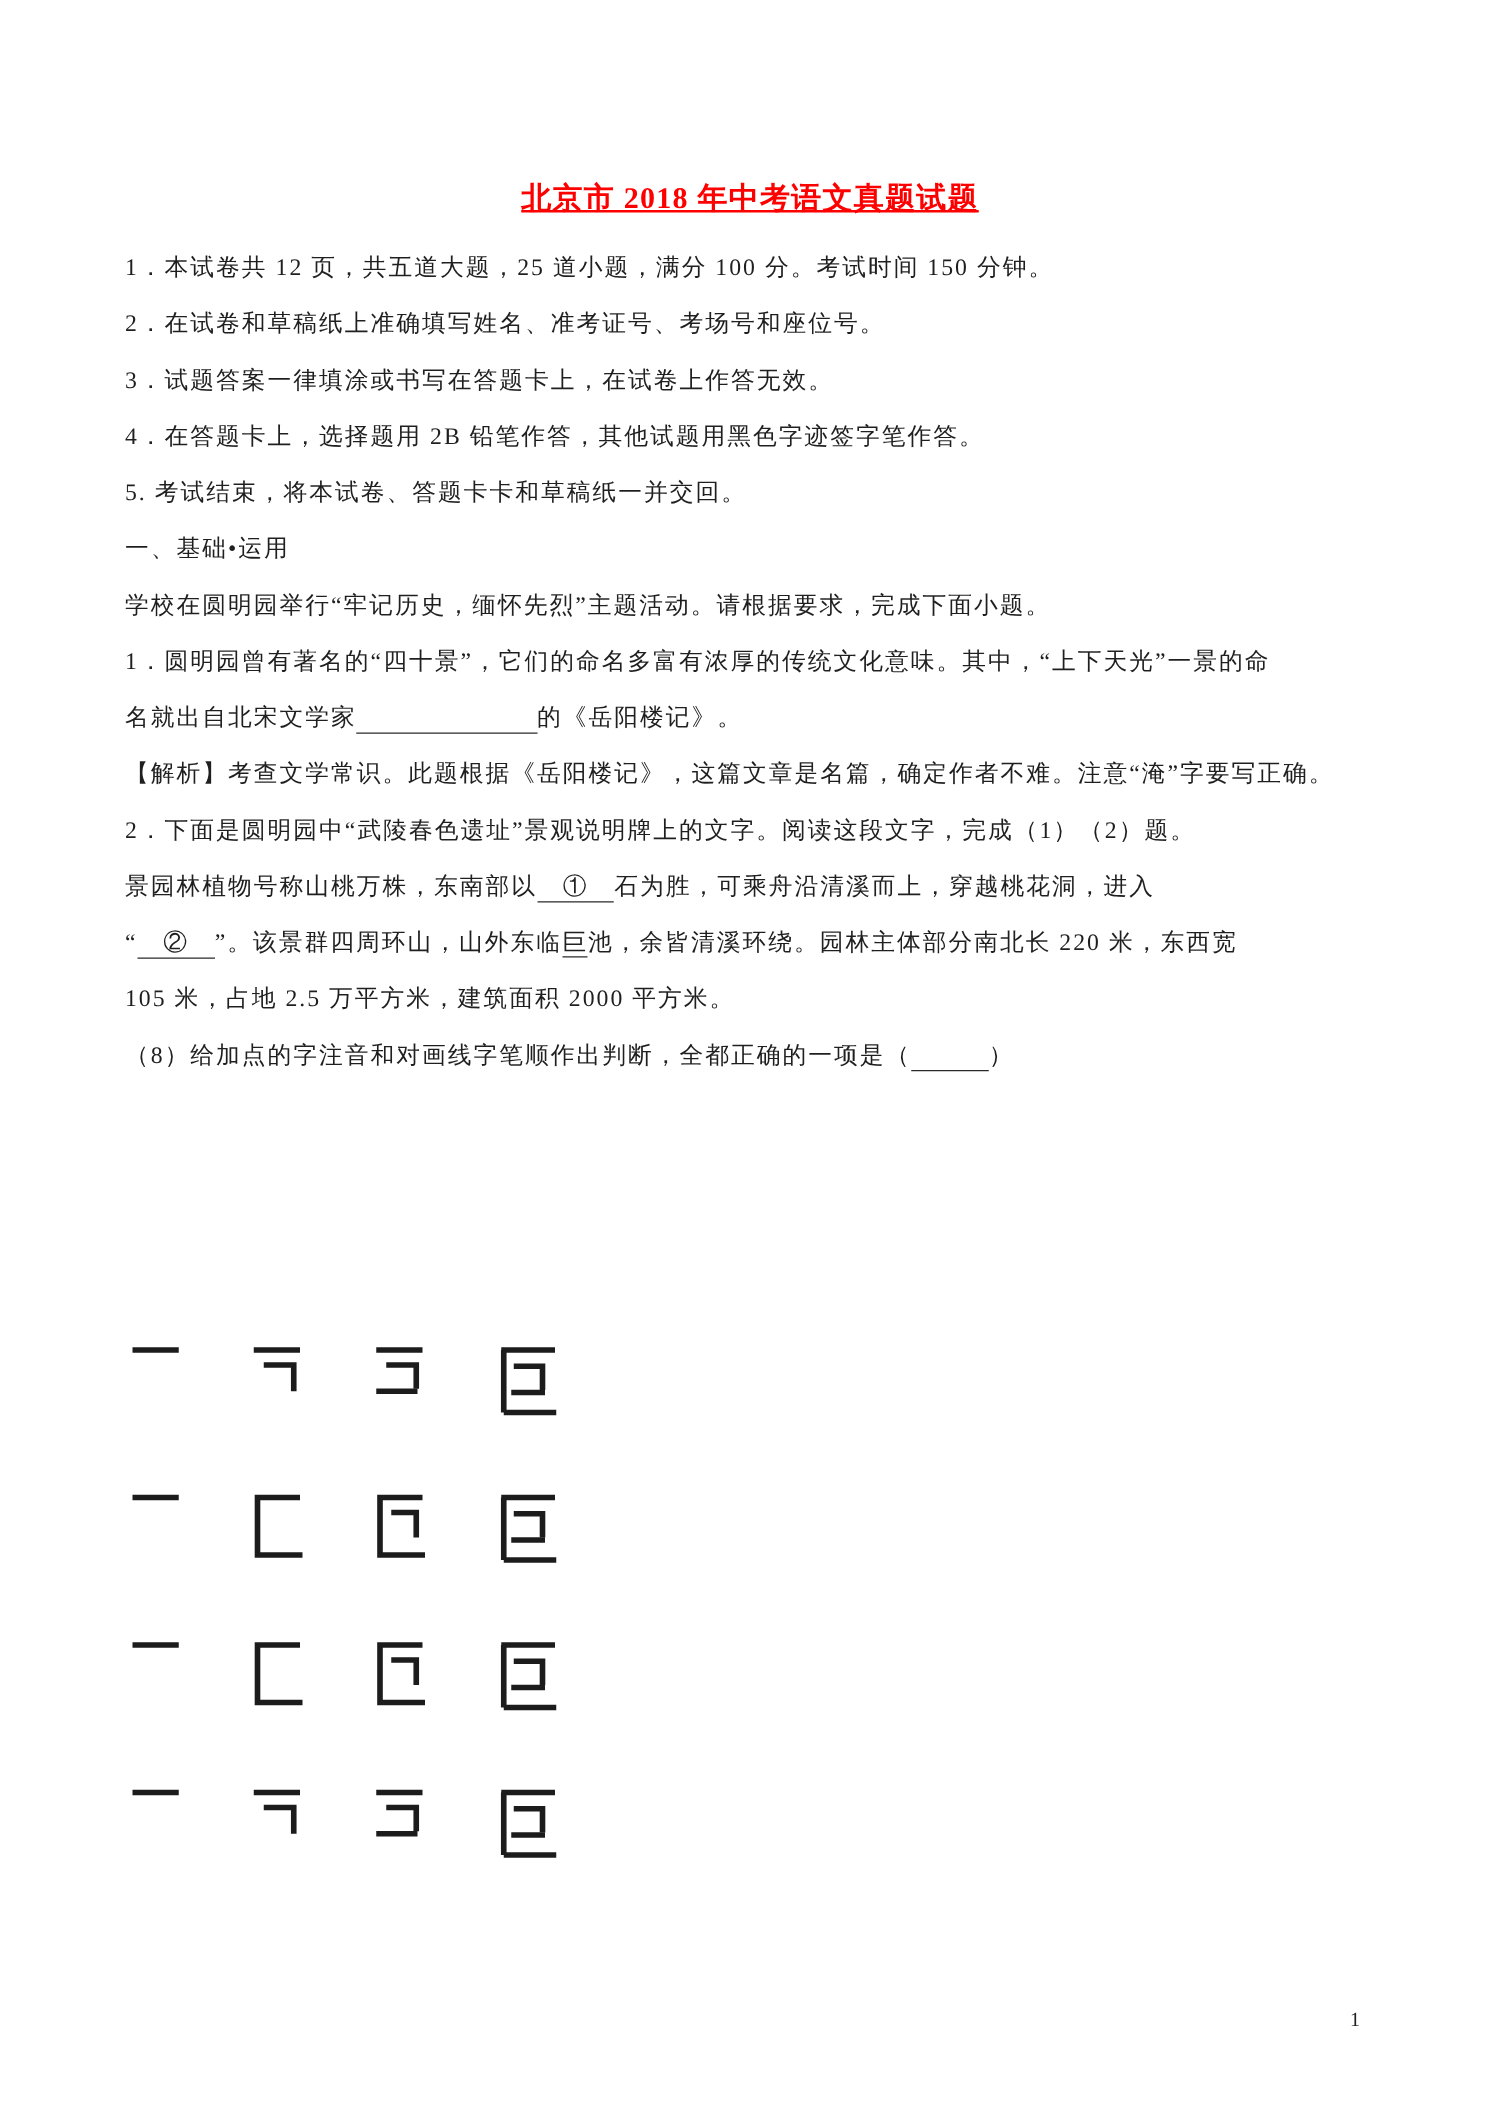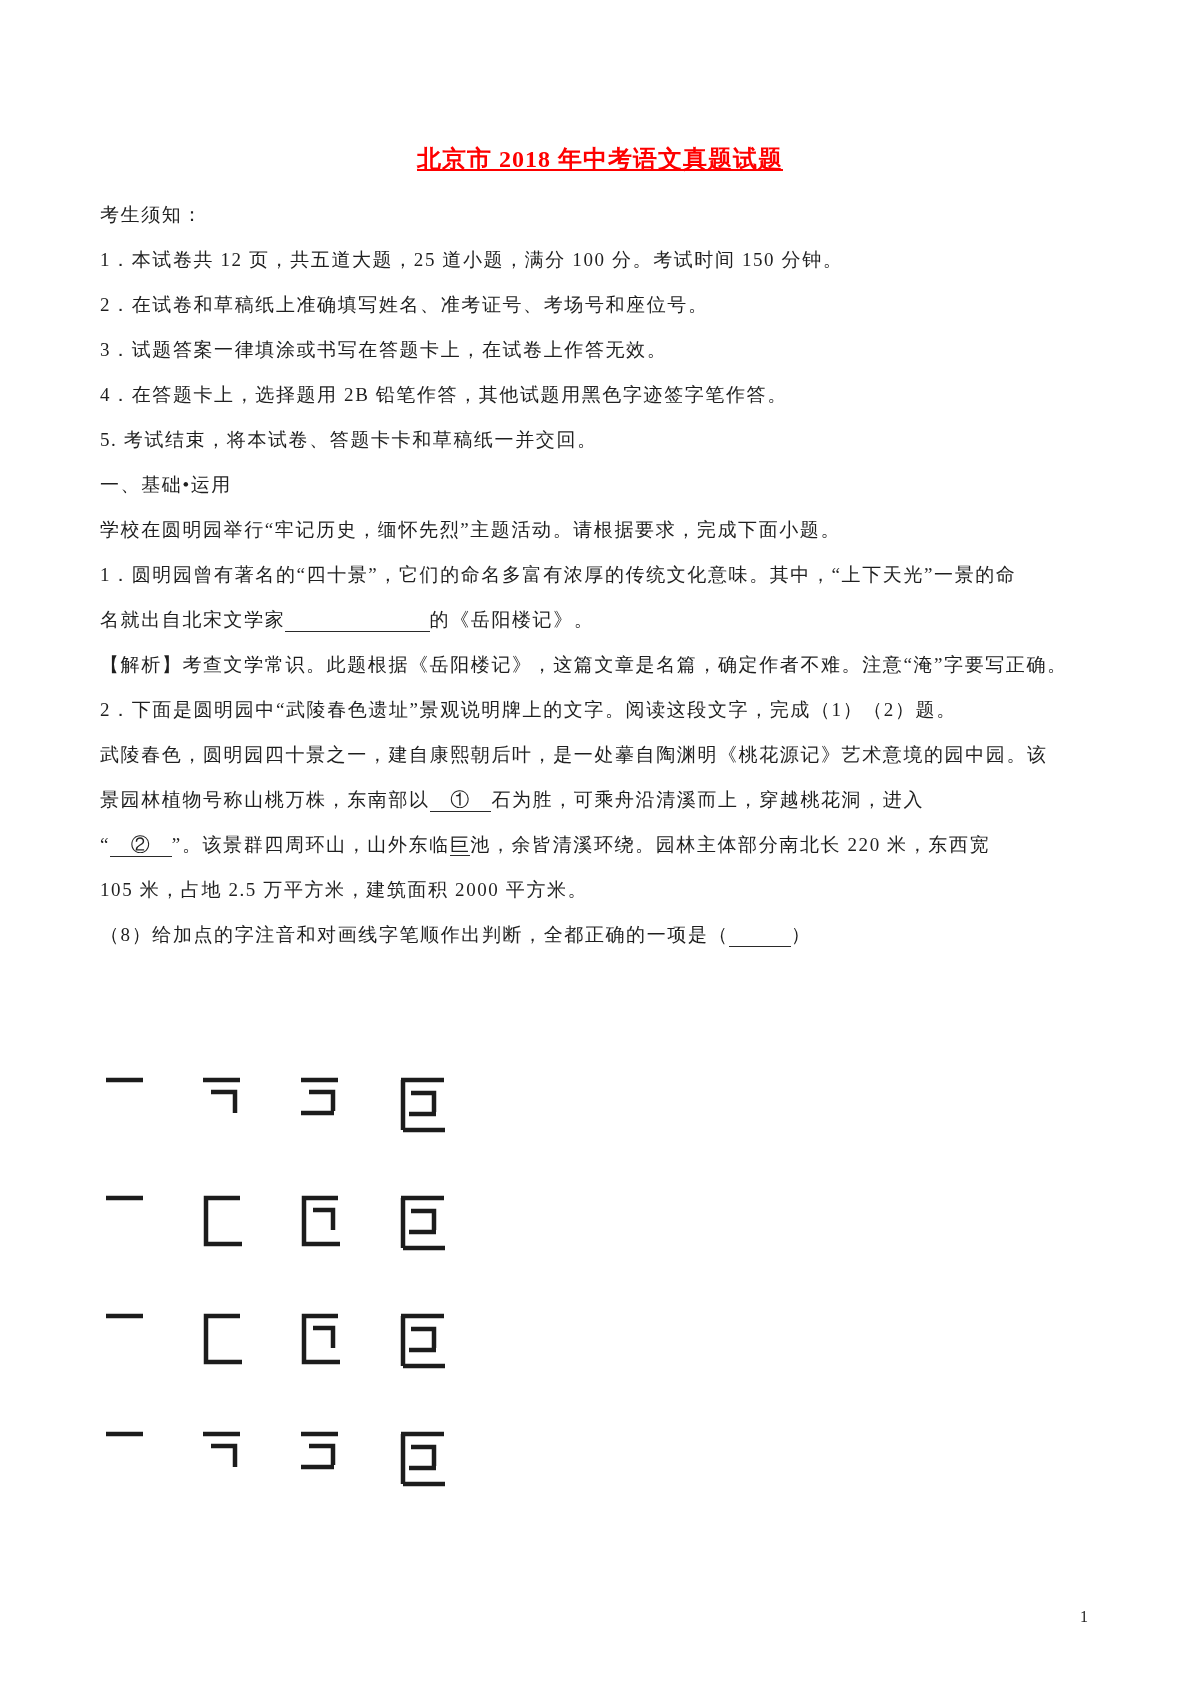--- a/index.html
+++ b/index.html
@@ -94,38 +94,36 @@
   }
 </style>
 </head>
 <body>
 
 <div class="page">
   <div class="content">
 
     <h1 class="doc-title" style="color:#fe0000;">北京市 2018 年中考语文真题试题</h1>
 
-    <p class="line">考生须知：</p>
     <p class="line">1．本试卷共 12 页，共五道大题，25 道小题，满分 100 分。考试时间 150 分钟。</p>
     <p class="line">2．在试卷和草稿纸上准确填写姓名、准考证号、考场号和座位号。</p>
     <p class="line">3．试题答案一律填涂或书写在答题卡上，在试卷上作答无效。</p>
     <p class="line">4．在答题卡上，选择题用 2B 铅笔作答，其他试题用黑色字迹签字笔作答。</p>
     <p class="line">5. 考试结束，将本试卷、答题卡卡和草稿纸一并交回。</p>
 
     <p class="line">一、基础•运用</p>
     <p class="line">学校在圆明园举行“牢记历史，缅怀先烈”主题活动。请根据要求，完成下面小题。</p>
 
     <p class="line">1．圆明园曾有著名的“四十景”，它们的命名多富有浓厚的传统文化意味。其中，“上下天光”一景的命</p>
     <p class="line"><span>名就出自北宋文学家</span><span class="blank">　　　　　　　</span><span>的《岳阳楼记》。</span></p>
 
     <p class="line">【解析】考查文学常识。此题根据《岳阳楼记》，这篇文章是名篇，确定作者不难。注意“淹”字要写正确。</p>
 
     <p class="line">2．下面是圆明园中“武陵春色遗址”景观说明牌上的文字。阅读这段文字，完成（1）（2）题。</p>
 
-    <p class="line"><span>武陵春色，圆明园四十景之一，建自康熙朝后叶，是一处</span><span class="em-dot">摹</span><span>自陶渊明《桃花源记》艺术意境的园中园。该</span></p>
 
     <p class="line"><span>景园林植物号称山桃万株，东南部以</span><span class="blank">　①　</span><span>石为胜，可乘舟沿清溪而上，穿越桃花洞，进入</span></p>
 
     <p class="line"><span>“</span><span class="blank">　②　</span><span>”。该景群四周环山，山外东临</span><span class="u-char">巨</span><span>池，余皆清溪环绕。园林主体部分南北长 220 米，东西宽</span></p>
 
     <p class="line">105 米，占地 2.5 万平方米，建筑面积 2000 平方米。</p>
 
     <p class="line"><span>（8）给加点的字注音和对画线字笔顺作出判断，全都正确的一项是（</span><span class="blank">　　　</span><span>）</span></p>
 
   </div>

